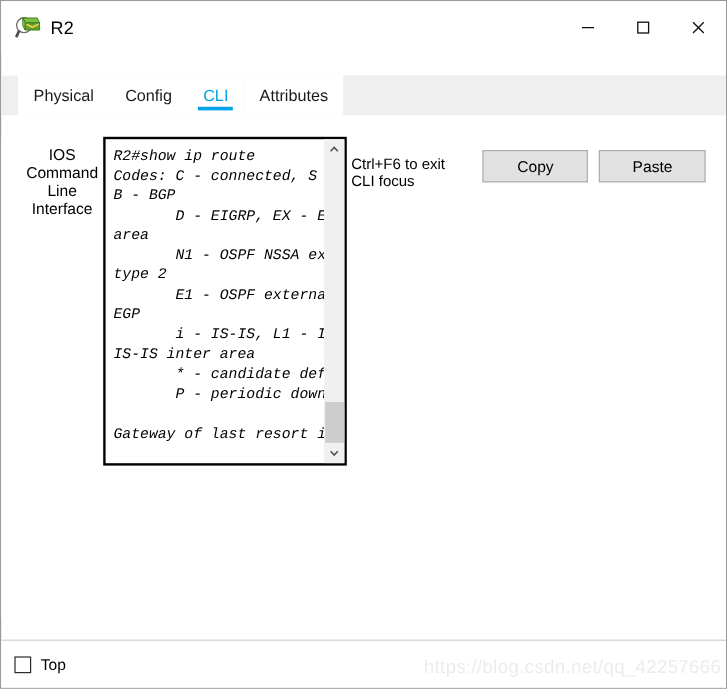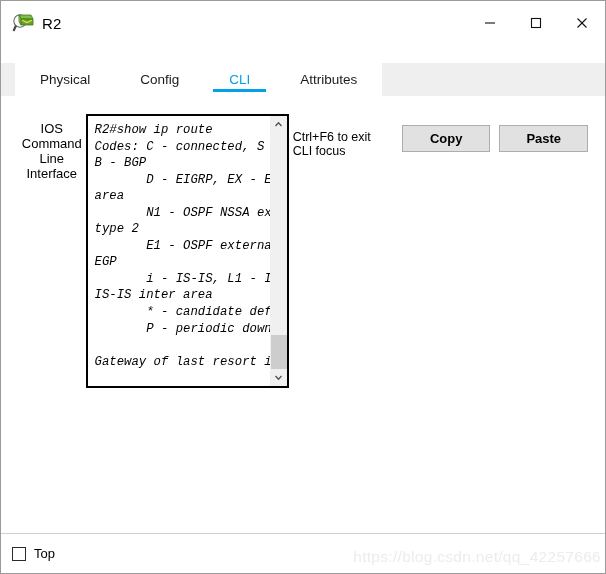--- a/index.html
+++ b/index.html
@@ -47,21 +47,21 @@
 
   
   .tabstrip {
     height: 33px; min-height: 33px;
     background: #efefef;
     display: flex; align-items: stretch;
     padding-left: 14px;
   }
   .tab {
     display: flex; align-items: center;
-    padding: 0 25px;
+    padding: 0 13px;
     font-size: 13.5px; color: #1b1b1b;
     position: relative;
     background: #ffffff;
   }
   .tab.active { color: #00a2e8; }
   .tab.active::after {
     content: ""; position: absolute;
     left: 9px; right: 9px; bottom: 4px;
     height: 3px; background: #00a2e8;
   }
@@ -149,21 +149,20 @@
   }
   .bottom-spacer { flex: 1 1 auto; }
   .btn {
     width: 118px; height: 27px;
     background: #e1e1e1;
     border: 1px solid #adadad;
     font-size: 13px; color: #000;
     font-family: "Liberation Sans", sans-serif;
     display: flex; align-items: center; justify-content: center;
     margin-left: 9px;
-    font-weight: bold;
   }
 
   
   .footer {
     height: 40px; min-height: 40px;
     border-top: 1px solid #d0d0d0;
     display: flex; align-items: center;
     padding-left: 11px;
     background: #ffffff;
     position: relative;

